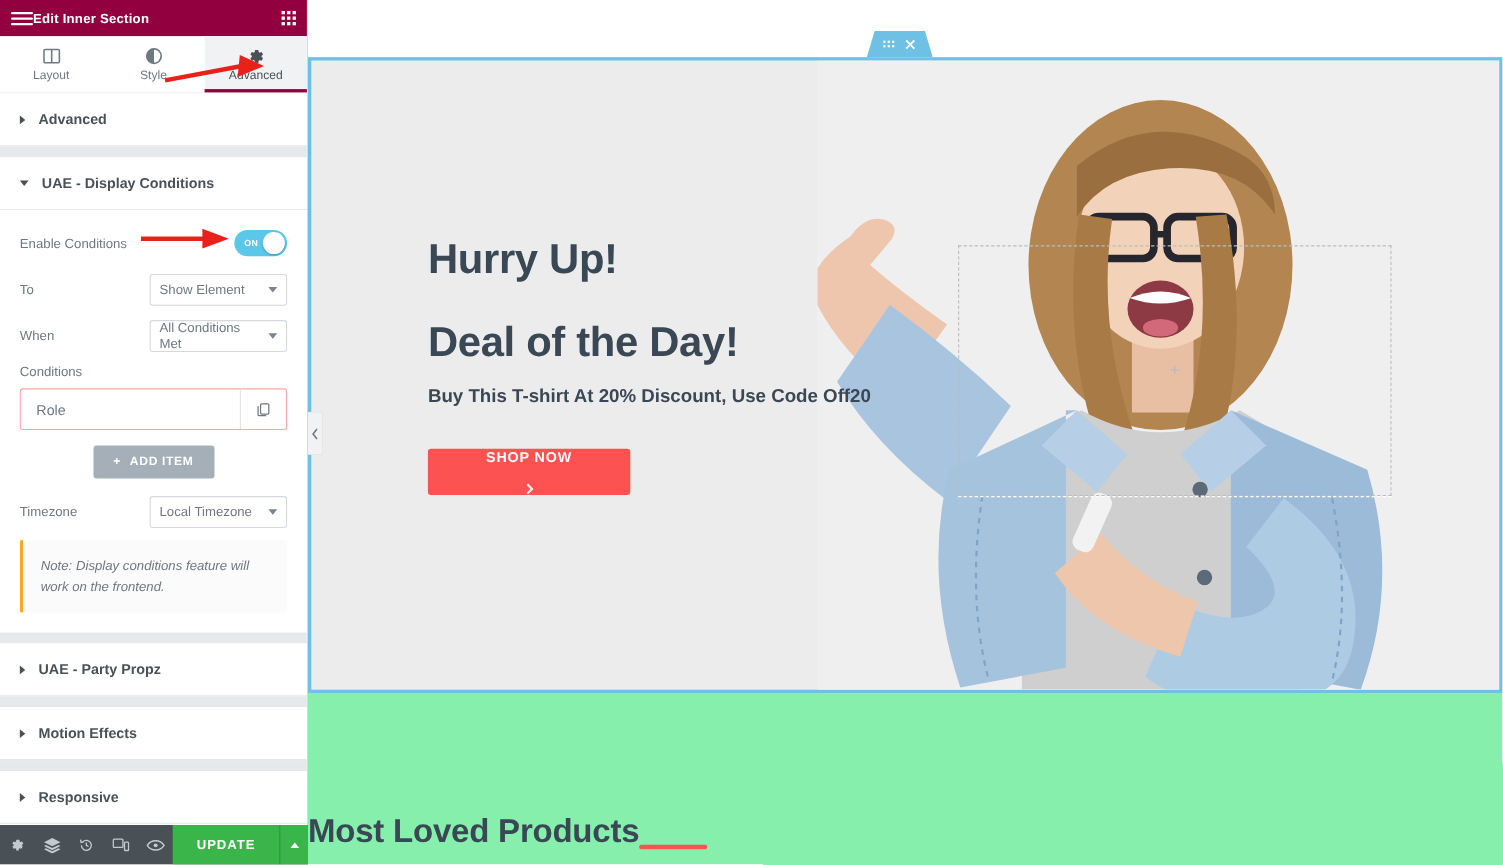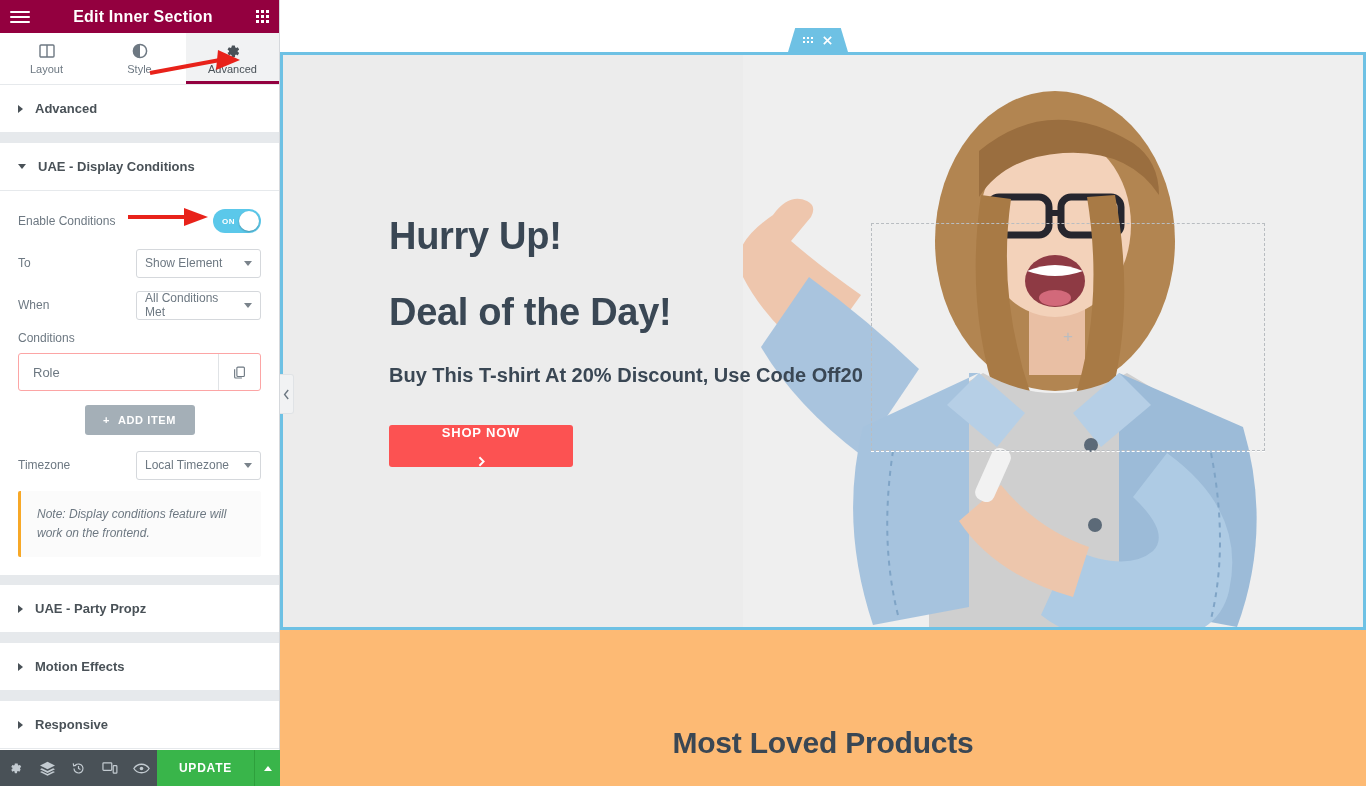--- a/index.html
+++ b/index.html
@@ -17,22 +17,22 @@
     background: #fff;
     border-right: 1px solid #d5d8dc;
     display: flex; flex-direction: column;
   }
   .panel-header {
     height: 33px; background: #93003f; color: #fff;
     display: flex; align-items: center; justify-content: space-between;
     padding: 0 10px; flex: 0 0 auto;
   }
   .panel-header .title {
-    font-size: 16px; font-weight: bold; letter-spacing: .2px;
-    flex: 1; text-align: center;
+    font-size: 12px; font-weight: bold; letter-spacing: .2px;
+    flex: 1; text-align: left;
   }
   .burger { width: 20px; display: flex; flex-direction: column; gap: 3px; cursor: pointer; }
   .burger i { display: block; height: 2px; background: #fff; border-radius: 1px; }
   .grid9 { display: grid; grid-template-columns: repeat(3, 3px); grid-template-rows: repeat(3, 3px);
            gap: 2px; cursor: pointer; }
   .grid9 i { background: #fff; display: block; width: 3px; height: 3px; }
 
   
   .tabs { display: flex; height: 52px; flex: 0 0 auto; background: #fff; border-bottom: 1px solid #e6e9ec; }
   .tab {
@@ -161,39 +161,39 @@
     position: absolute; left: 0; top: 52px; width: 1086px; height: 578px;
     border: 3px solid #6ec1e4; background: #ececec; overflow: hidden;
   }
   .hero-photo {
     position: absolute; right: 0; top: 0; width: 620px; height: 572px;
     background: #efefef; overflow: hidden;
   }
   .hero-txt { position: absolute; left: 106px; top: 160px; z-index: 5; }
   .h-line1 { font-size: 38px; font-weight: bold; color: #3a4754; letter-spacing: -.3px; }
   .h-line2 { font-size: 38px; font-weight: bold; color: #3a4754; margin-top: 33px; letter-spacing: -.3px; }
-  .h-sub { font-size: 20px; font-weight: bold; color: #3a4754; margin-top: 30px; }
+  .h-sub { font-size: 17px; font-weight: bold; color: #3a4754; margin-top: 16px; }
   .shop-btn {
     margin-top: 38px; width: 184px; height: 42px; background: #fc5252; border-radius: 3px;
     display: flex; align-items: center; justify-content: center; gap: 16px;
     color: #fff; font-size: 13px; font-weight: bold; letter-spacing: .8px; cursor: pointer; flex-direction: column;
   }
   .dash-box {
     position: absolute; left: 588px; top: 168px; width: 394px; height: 228px;
     border: 1px dashed #b9bdc1; z-index: 6;
     display: flex; align-items: center; justify-content: center;
     color: #b9bdc1; font-size: 17px;
   }
   .dash-line {
     position: absolute; left: 588px; top: 396px; width: 394px; height: 0;
     border-top: 1px dashed #ffffff; z-index: 7;
   }
   .products {
     position: absolute; left: 0; top: 630px; width: 1086px; height: 156px;
-    background: #fdba74; display: flex; flex-direction: column; align-items: center;
+    background: #86efac; display: flex; flex-direction: row; align-items: center;
     padding-top: 96px;
   }
   .products h2 { font-size: 30px; font-weight: bold; color: #3a4754; letter-spacing: -.2px; }
   .products .underline { width: 62px; height: 4px; background: #fc5252; margin-top: 28px; border-radius: 2px; }
 
   
   .arrow { position: absolute; z-index: 40; pointer-events: none; }
 </style>
 </head>
 <body>

